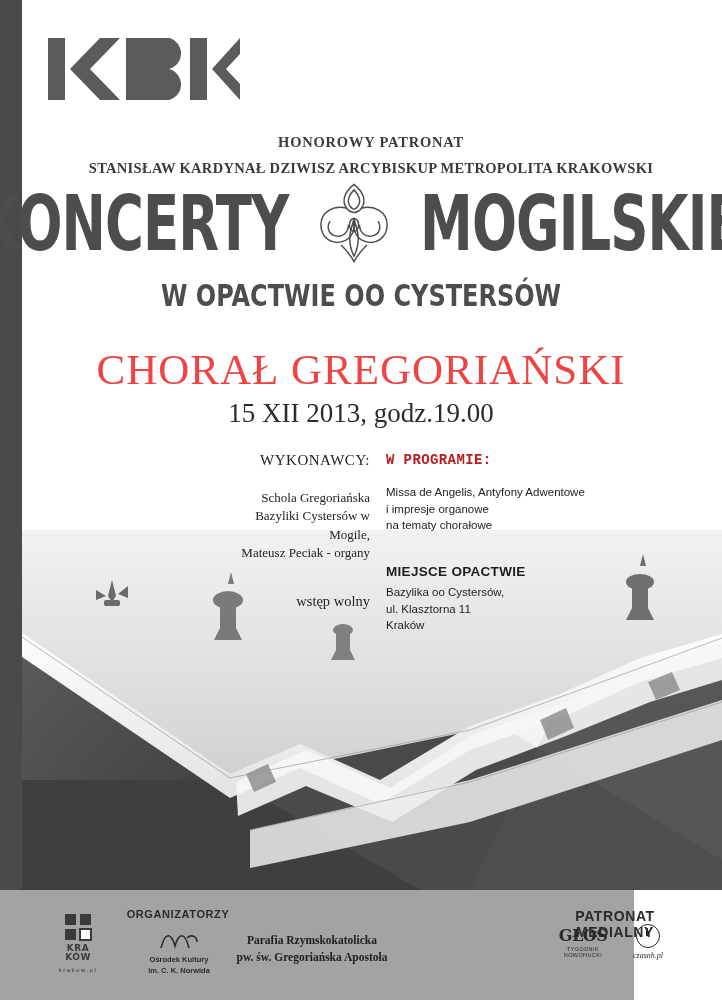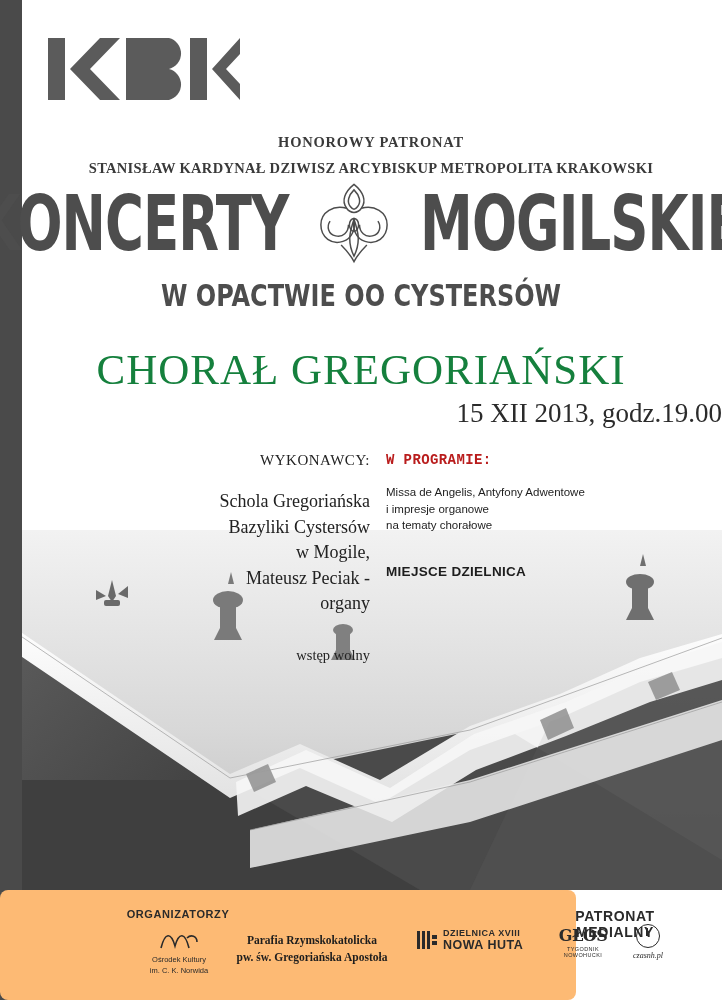--- a/index.html
+++ b/index.html
@@ -110,29 +110,29 @@
   
   .concert-title {
     position: absolute;
     left: 0;
     right: 0;
     top: 345px;
     text-align: center;
     font-family: "Liberation Serif", serif;
     font-size: 43px;
     letter-spacing: 1px;
-    color: #15803d;
+    color: #ef4444;
     z-index: 6;
   }
   .concert-date {
     position: absolute;
     left: 0;
     right: 0;
     top: 398px;
-    text-align: right;
+    text-align: center;
     font-family: "Liberation Serif", serif;
     font-size: 27px;
     color: #2b2b2b;
     z-index: 6;
   }
   
   .details {
     position: absolute;
     top: 452px;
     left: 212px;
@@ -151,21 +151,21 @@
   }
   .lbl-bold {
     font-family: "Liberation Serif", serif;
     font-size: 15px;
     font-weight: normal;
     color: #222;
     letter-spacing: 0.5px;
   }
   .performers {
     font-family: "Liberation Serif", serif;
-    font-size: 18px;
+    font-size: 13px;
     color: #222;
     line-height: 1.42;
     margin-top: 20px;
   }
   .entry-free {
     font-family: "Liberation Serif", serif;
     font-size: 14.5px;
     color: #222;
     margin-top: 30px;
   }
@@ -206,25 +206,24 @@
     width: 722px;
     height: 360px;
     overflow: hidden;
     z-index: 1;
   }
   
   .footer {
     position: absolute;
     left: 0;
     top: 890px;
-    width: 576px;
+    width: 634px;
     height: 110px;
-    background: #fdba74;
-    z-index: 6;
-    border-radius: 8px;
+    background: #a3a3a3;
+    z-index: 6;
   }
   .organizers-label {
     position: absolute;
     left: 118px;
     top: 18px;
     width: 120px;
     text-align: center;
     font-family: "Liberation Sans", sans-serif;
     font-size: 11px;
     font-weight: bold;
@@ -276,20 +275,21 @@
     letter-spacing: 1.5px;
     color: #3a3a3a;
     margin-top: 4px;
   }
   .logo-norwid {
     position: absolute;
     left: 120px;
     top: 38px;
     width: 118px;
     text-align: center;
+    font-weight: bold;
   }
   .logo-norwid .nm {
     font-family: "Liberation Sans", sans-serif;
     font-size: 7.5px;
     color: #2a2a2a;
     line-height: 1.5;
     margin-top: 2px;
   }
   .logo-nowahuta {
     position: absolute;
@@ -430,21 +430,24 @@
       <div class="performers" style="white-space:pre-line">Schola Gregoriańska
 Bazyliki Cystersów w Mogile,
 Mateusz Peciak - organy</div>
       <div class="entry-free">wstęp wolny</div>
     </div>
     <div class="col-right">
       <div class="prog-head">W PROGRAMIE:</div>
       <div class="prog-body" style="white-space:pre-line">Missa de Angelis, Antyfony Adwentowe
 i impresje organowe
 na tematy chorałowe</div>
-      <div class="place-head">MIEJSCE DZIELNICA</div>
+      <div class="place-head">MIEJSCE OPACTWIE</div>
+      <div class="place-body" style="white-space:pre-line">Bazylika oo Cystersów,
+ul. Klasztorna 11
+Kraków</div>
     </div>
   </div>
 
   <div class="photo">
     <svg width="722" height="360" viewBox="0 0 722 360" preserveAspectRatio="none">
       <defs>
         <linearGradient id="skyg" x1="0" y1="0" x2="0" y2="1">
           <stop offset="0%" stop-color="#f2f2f2"></stop>
           <stop offset="55%" stop-color="#d8d8d8"></stop>
           <stop offset="100%" stop-color="#bdbdbd"></stop>
@@ -513,52 +516,48 @@
         <path d="M250,300 L470,252 L722,172"></path>
       </g>
     </svg>
   </div>
 
   <div class="footer">
 
     <div class="organizers-label">ORGANIZATORZY</div>
     <div class="media-label">PATRONAT MEDIALNY</div>
 
+    <div class="logo-krakow">
+      <svg width="30" height="30" viewBox="0 0 30 30" style="display:block;margin:0 auto 2px;">
+        <g fill="#3a3a3a">
+          <rect x="2" y="2" width="11" height="11"></rect>
+          <rect x="17" y="2" width="11" height="11"></rect>
+          <rect x="2" y="17" width="11" height="11"></rect>
+          <rect x="17" y="17" width="11" height="11" fill="#ffffff" stroke="#3a3a3a" stroke-width="2"></rect>
+        </g>
+      </svg>
+      <div class="mark" style="white-space:pre-line">KRA
+KÓW</div>
+      <div class="url">krakow.pl</div>
+    </div>
 
     <div class="logo-norwid">
       <svg width="44" height="24" viewBox="0 0 44 24" style="display:block;margin:0 auto;">
         <g fill="none" stroke="#2a2a2a" stroke-width="1.6">
           <path d="M4,20 C8,4 14,4 18,18 C22,4 28,4 32,20"></path>
           <path d="M30,10 C34,6 40,8 40,14"></path>
         </g>
       </svg>
       <div class="nm" style="white-space:pre-line">Ośrodek  Kultury
 im. C. K. Norwida</div>
     </div>
 
     <div class="parish" style="white-space:pre-line">Parafia Rzymskokatolicka
 pw. św. Gregoriańska Apostoła</div>
 
-    <div class="logo-nowahuta">
-      <div class="nh-box">
-        <svg class="bars" viewBox="0 0 22 22">
-          <g fill="#2a2a2a">
-            <rect x="1" y="2" width="3" height="18"></rect>
-            <rect x="6" y="2" width="3" height="18"></rect>
-            <rect x="11" y="2" width="3" height="18"></rect>
-            <rect x="16" y="6" width="5" height="4"></rect>
-            <rect x="16" y="12" width="5" height="4"></rect>
-          </g>
-        </svg>
-        <div>
-          <div class="nh-t1">DZIELNICA XVIII</div>
-          <div class="nh-t2">NOWA HUTA</div>
-        </div>
-      </div>
-    </div>
 
     <div class="logo-glos">
       <div class="g1">GŁOS</div>
       <div class="g2" style="white-space:pre-line">TYGODNIK
 NOWOHUCKI</div>
     </div>
 
     <div class="logo-czasnh">
       <div class="circ"></div>
       <div class="cn">czasnh.pl</div>

